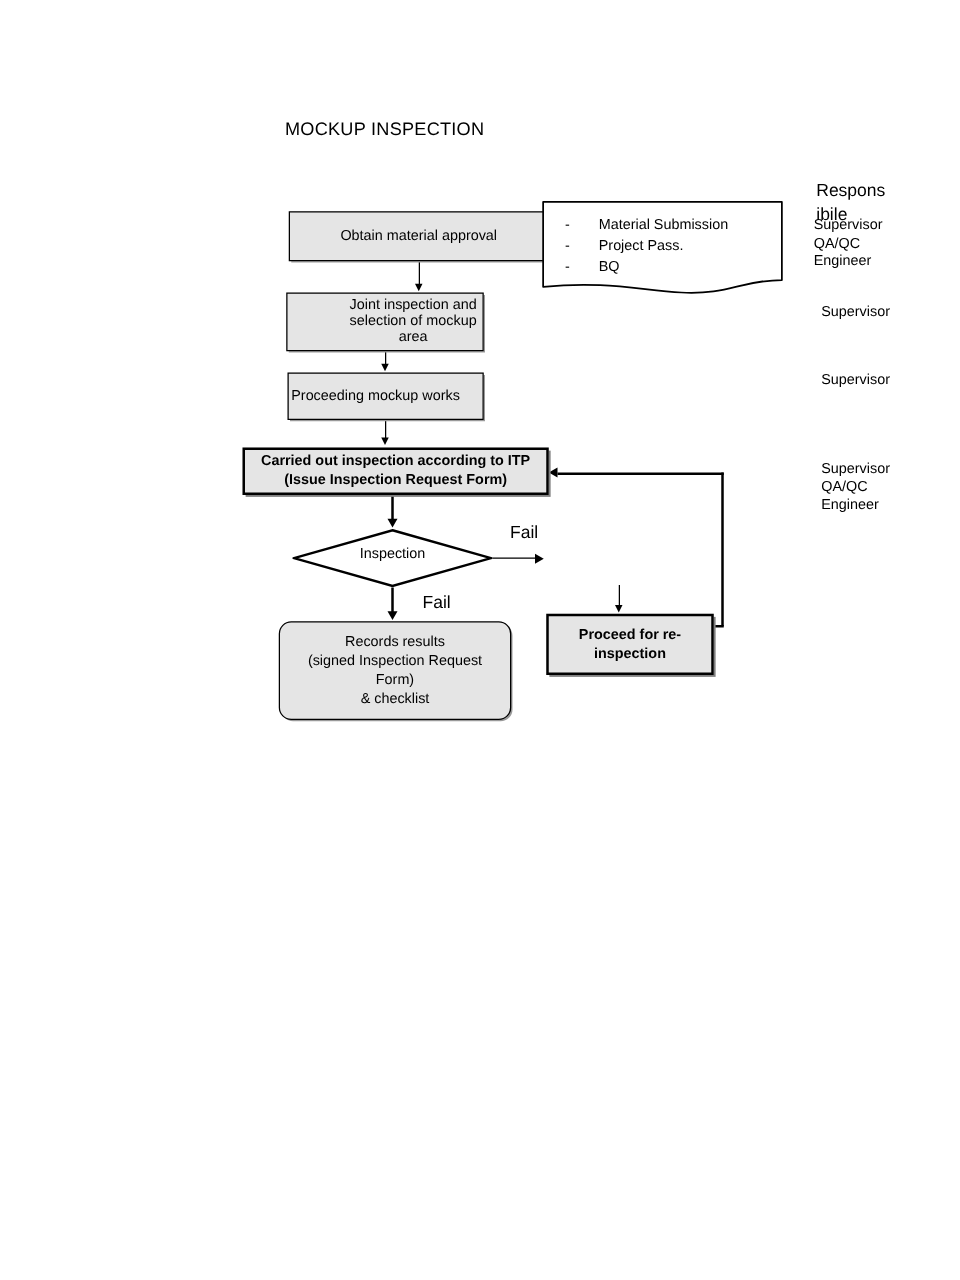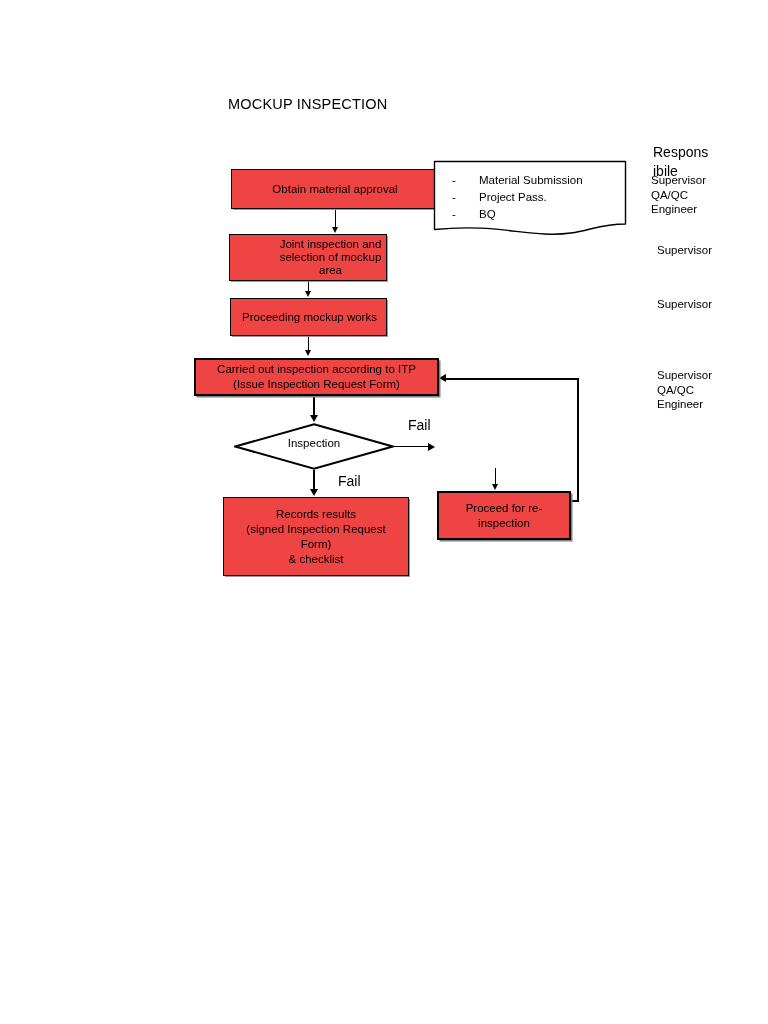--- a/index.html
+++ b/index.html
@@ -55,82 +55,83 @@
   }
   .resp-1 { left: 651px; top: 173px; }
   .resp-2 { left: 657px; top: 243px; }
   .resp-3 { left: 657px; top: 297px; }
   .resp-4 { left: 657px; top: 368px; }
 
   
   .box {
     position: absolute;
     box-sizing: border-box;
-    background: #ef4444;
+    background: #e5e5e5;
     border: 1px solid #000000;
     display: flex;
     align-items: center;
     justify-content: center;
     text-align: center;
   }
   .box .box-text {
     display: block;
     width: 100%;
     white-space: pre-line;
   }
 
   
   .box.thin {
     border-width: 1px;
     box-shadow: 1.5px 1.5px 0 -0.5px #9a9a9a;
   }
   
   .box.heavy {
     border-width: 2px;
-    font-weight: normal;
+    font-weight: bold;
     box-shadow: 2px 2px 0 -0.5px #808080;
   }
 
   #box-obtain {
     left: 231px; top: 169px; width: 208px; height: 40px;
     font-size: 11.5px;
     z-index: 2;
   }
   #box-joint {
     left: 229px; top: 234px; width: 158px; height: 47px;
     font-size: 11.5px;
     line-height: 13px;
     padding-left: 45px;
   }
   #box-proceeding {
     left: 230px; top: 298px; width: 157px; height: 38px;
     font-size: 11.5px;
     justify-content: flex-start;
     padding-left: 2px;
   }
-  #box-proceeding .box-text { text-align: center; }
+  #box-proceeding .box-text { text-align: left; }
 
   #box-carried {
     left: 194px; top: 358px; width: 245px; height: 38px;
     font-size: 11.5px;
     line-height: 15px;
   }
   #box-rectify {
     left: 436px; top: 430px; width: 154px; height: 38px;
     font-size: 11.5px;
   }
   #box-reinspect {
     left: 437px; top: 491px; width: 134px; height: 49px;
     font-size: 11.5px;
     line-height: 15px;
   }
   #box-records {
     left: 223px; top: 497px; width: 186px; height: 79px;
     font-size: 11.5px;
     line-height: 15px;
+    border-radius: 10px;
   }
 
   
   #doc-shape {
     position: absolute;
     left: 433px;
     top: 160px;
     width: 194px;
     height: 76px;
     z-index: 3;

